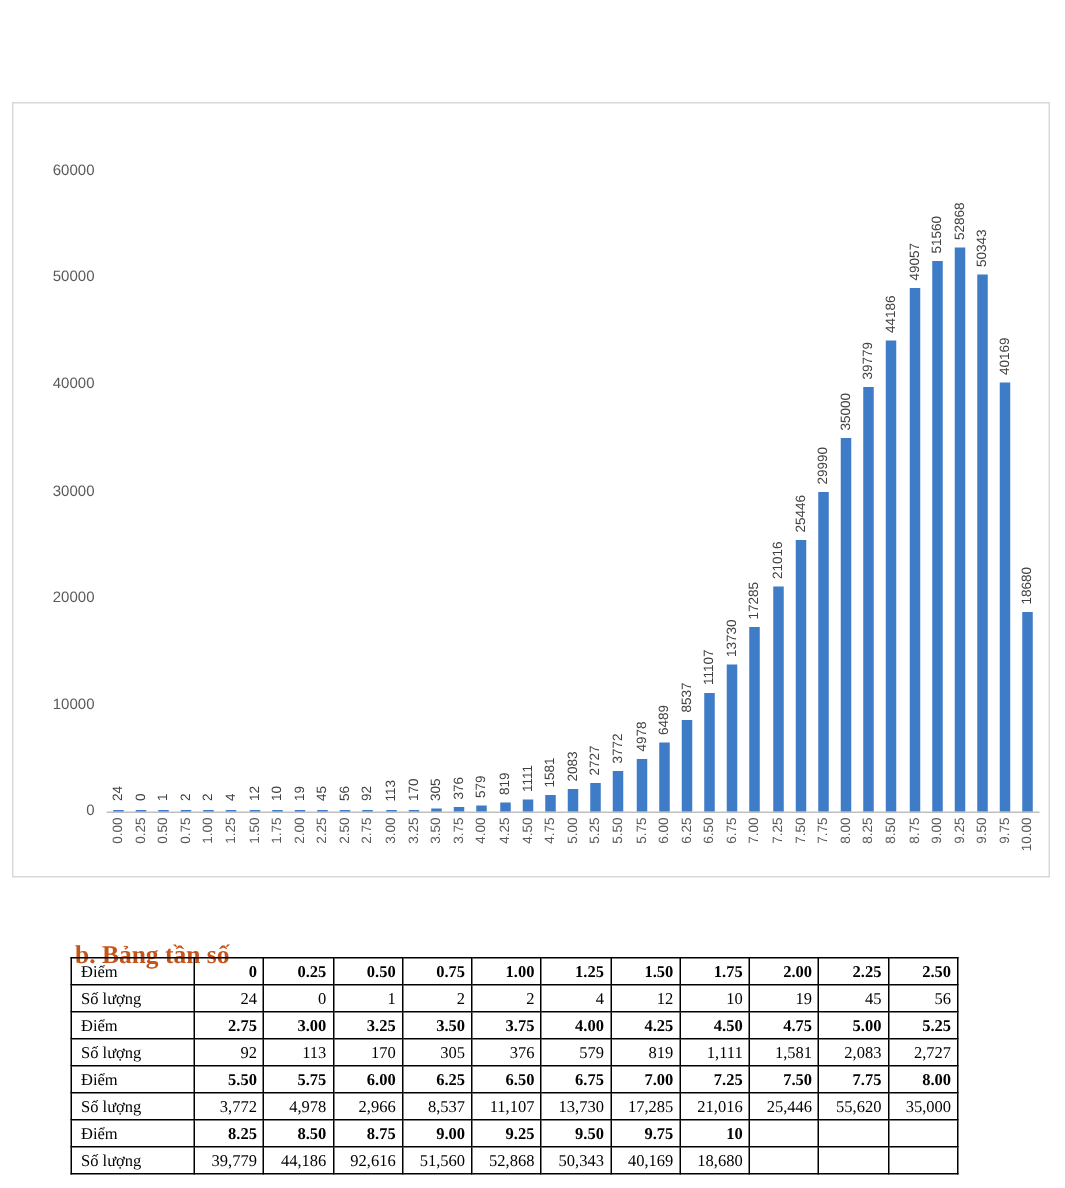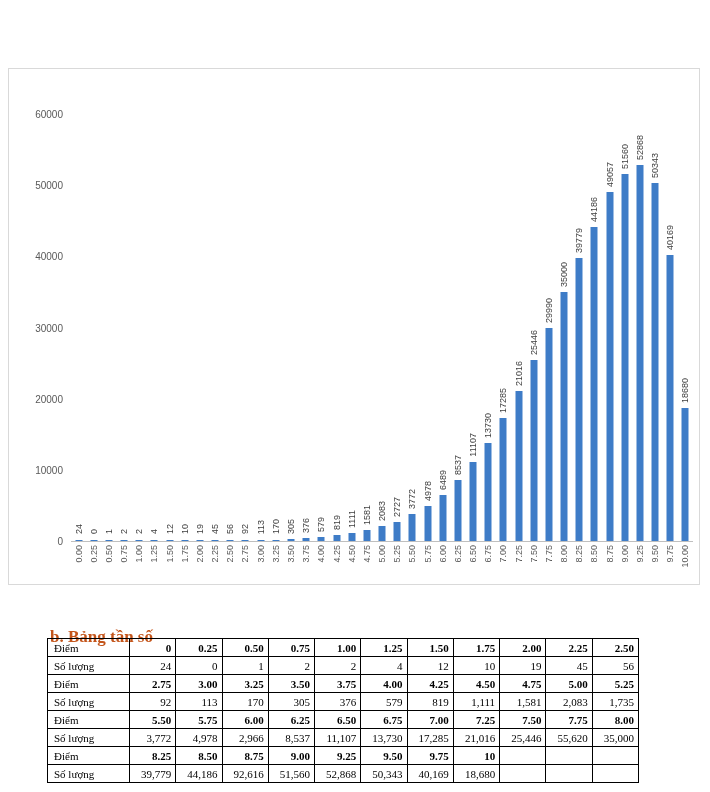--- a/index.html
+++ b/index.html
@@ -371,21 +371,21 @@
           <td class="cell-value">92</td>
           <td class="cell-value">113</td>
           <td class="cell-value">170</td>
           <td class="cell-value">305</td>
           <td class="cell-value">376</td>
           <td class="cell-value">579</td>
           <td class="cell-value">819</td>
           <td class="cell-value">1,111</td>
           <td class="cell-value">1,581</td>
           <td class="cell-value">2,083</td>
-          <td class="cell-value">1,735</td>
+          <td class="cell-value">2,727</td>
         </tr>
         <tr class="score-row">
           <td class="row-label">Điểm</td>
           <td class="cell-value">5.50</td>
           <td class="cell-value">5.75</td>
           <td class="cell-value">6.00</td>
           <td class="cell-value">6.25</td>
           <td class="cell-value">6.50</td>
           <td class="cell-value">6.75</td>
           <td class="cell-value">7.00</td>

